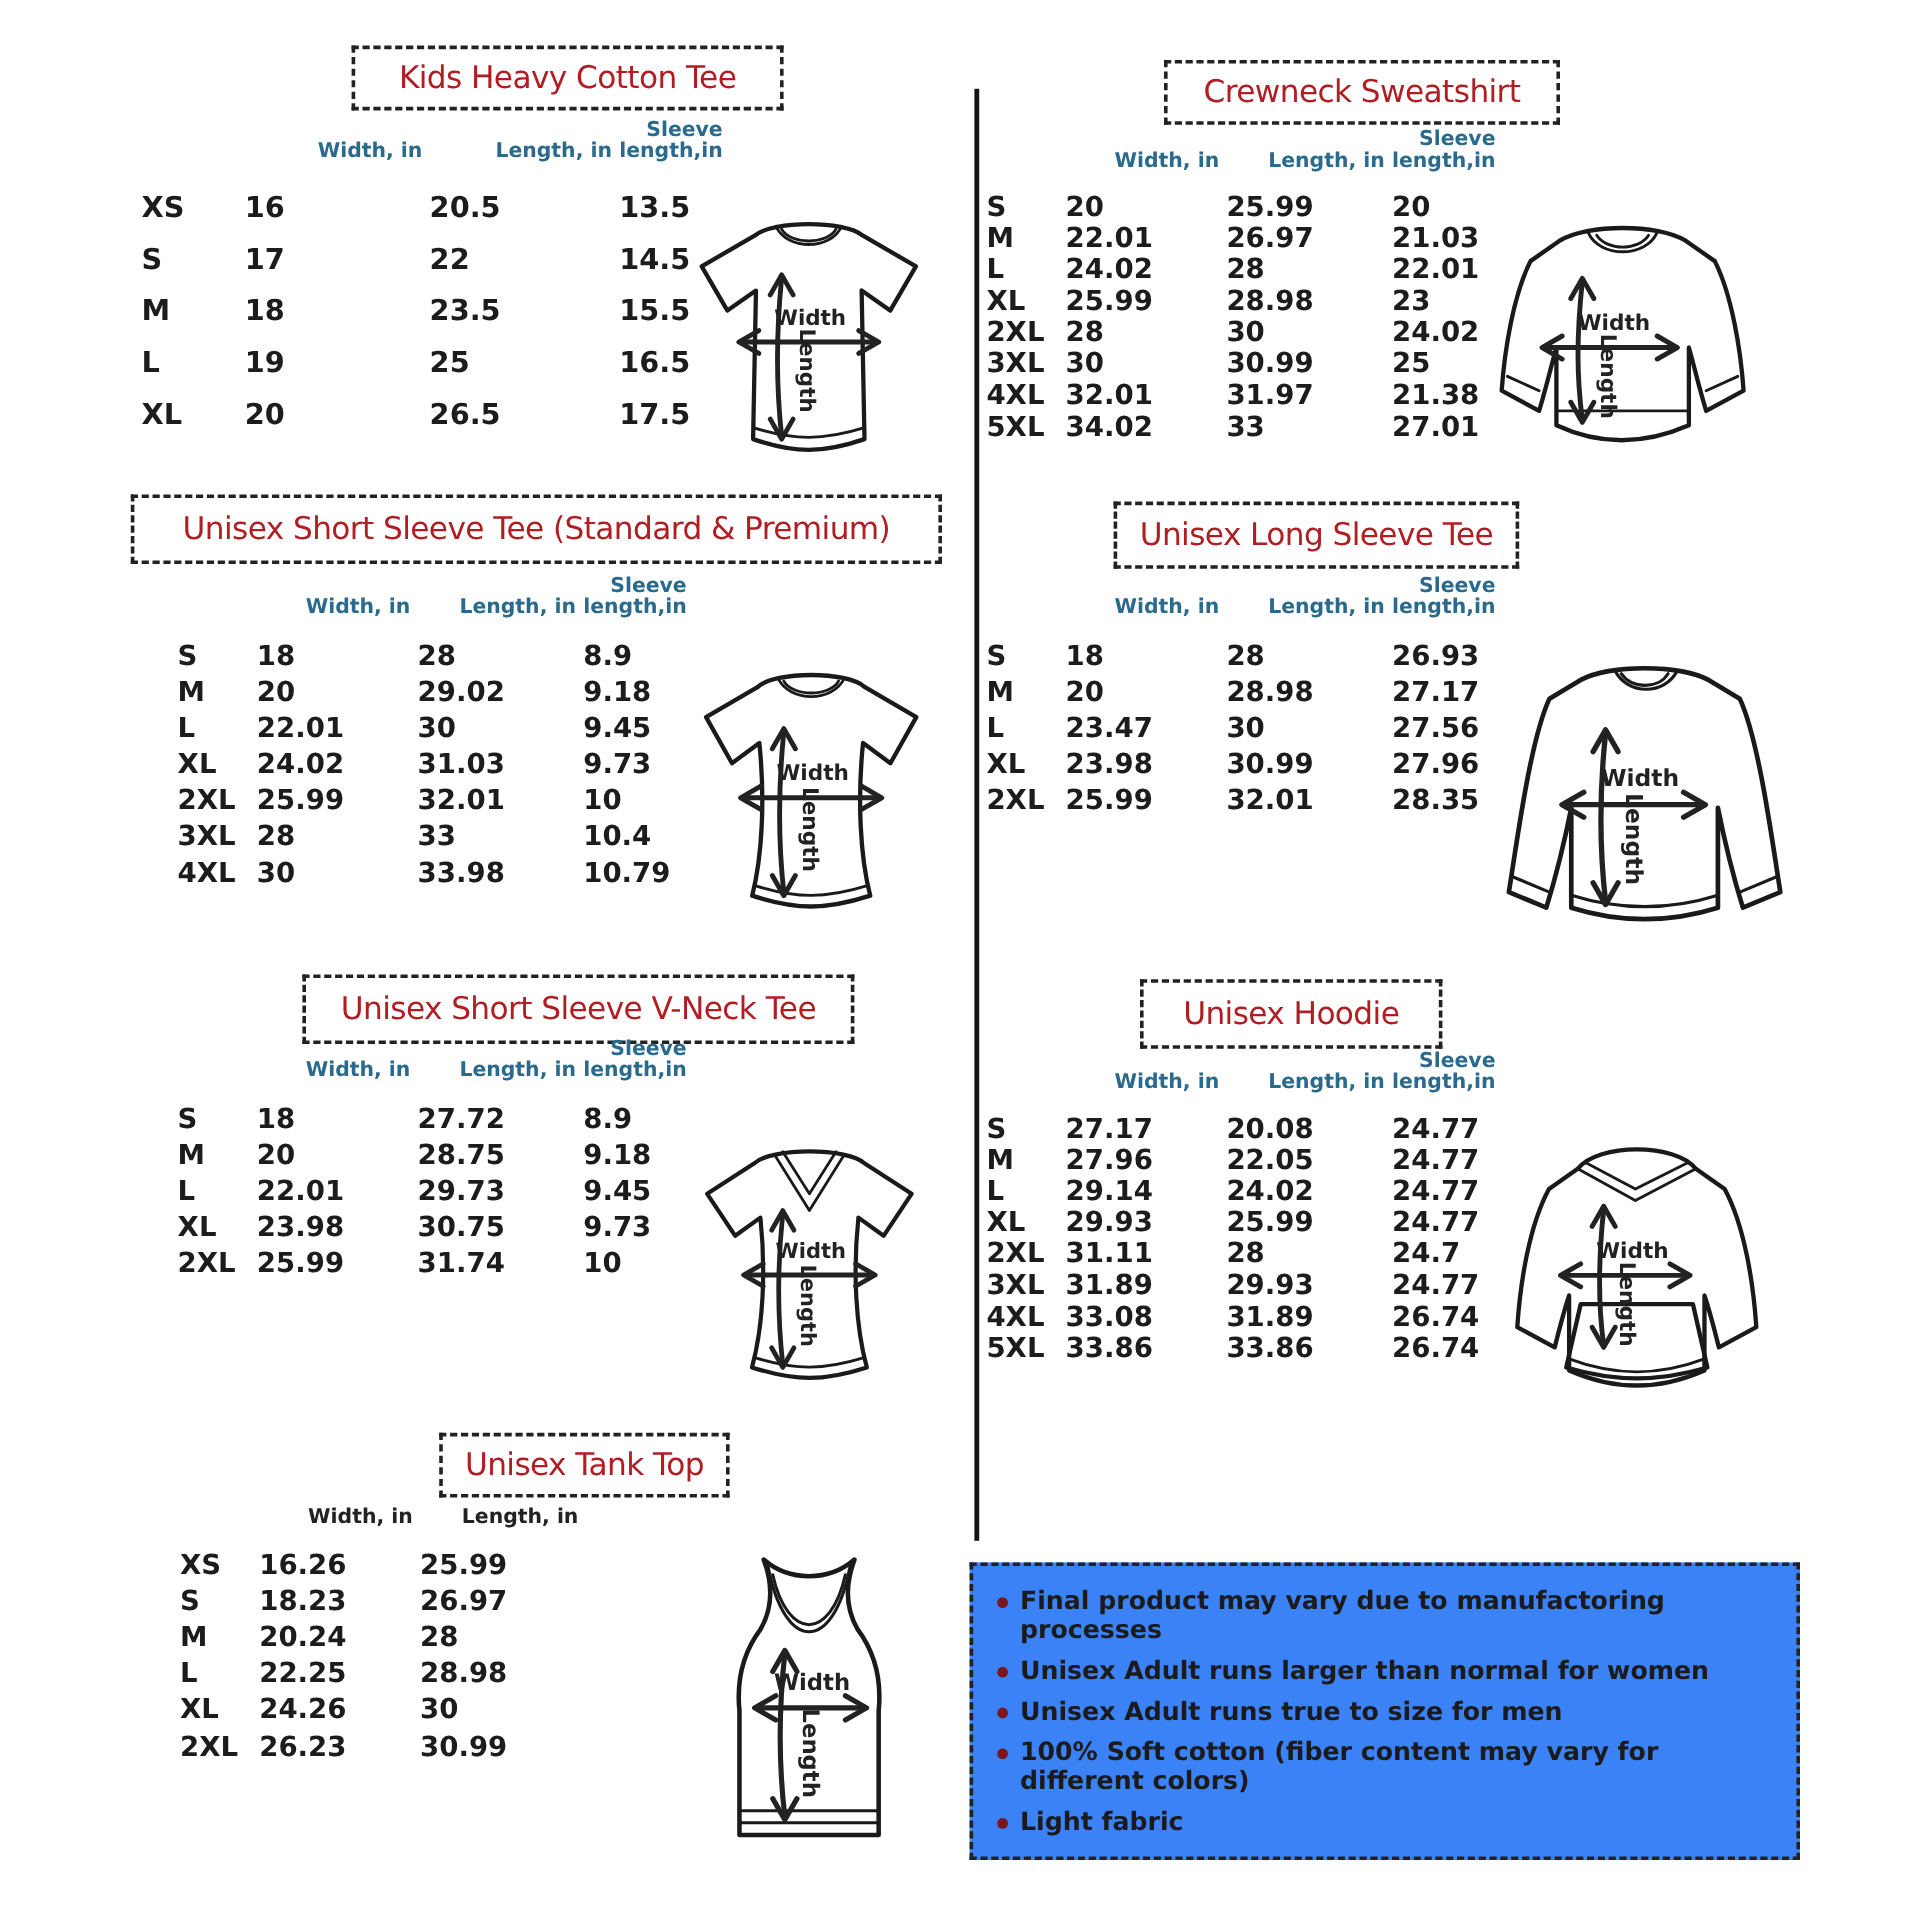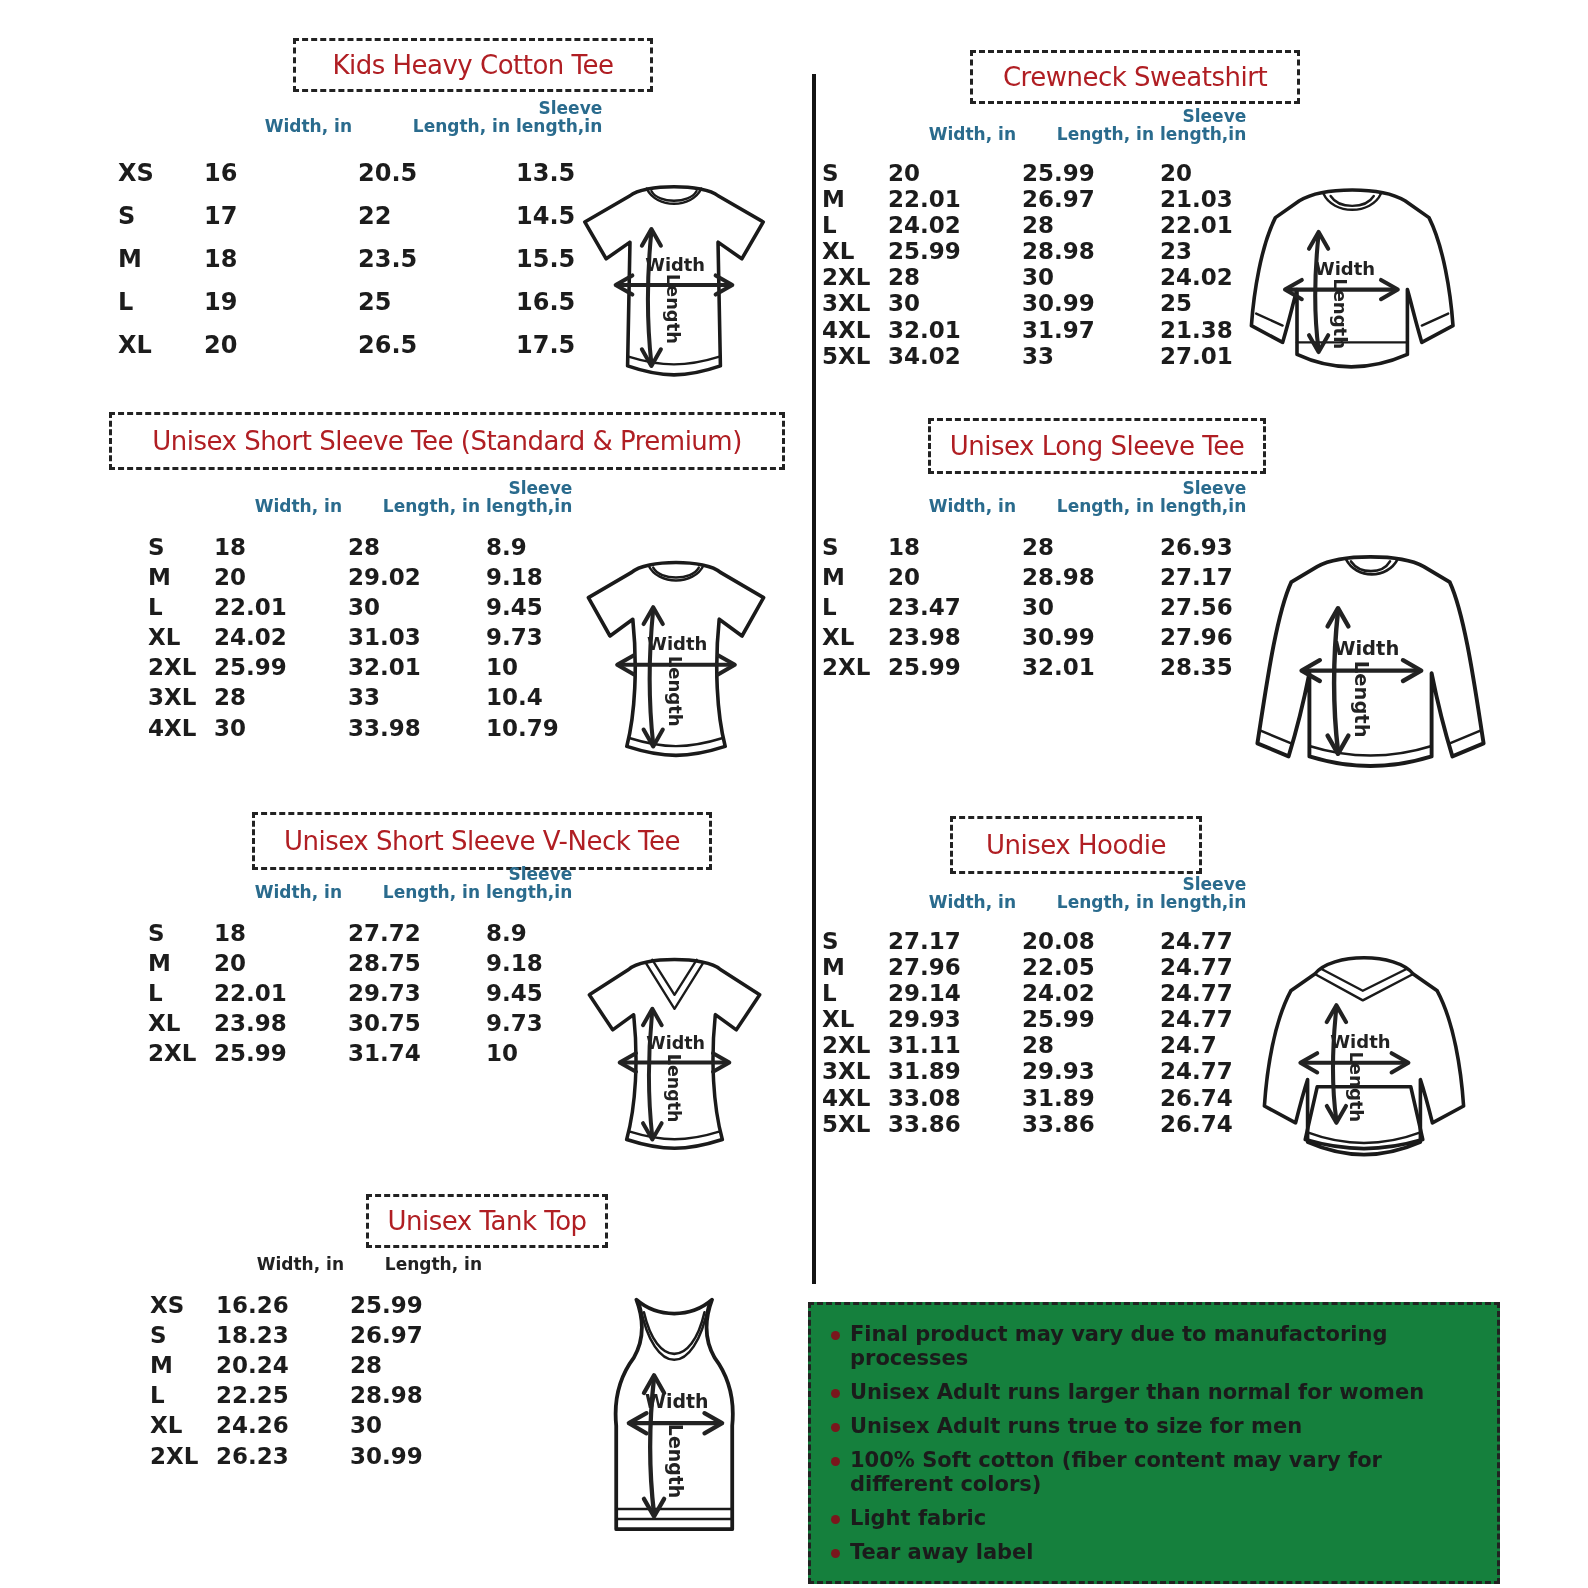--- a/index.html
+++ b/index.html
@@ -40,21 +40,21 @@
   .t-kids td{font-size:24px;}
   .rh-lg td{padding-top:9px;padding-bottom:9px;}
   .rh-md td{padding-top:3px;padding-bottom:3px;}
   .rh-sm td{padding-top:1px;padding-bottom:1px;}
   svg.garment{position:absolute;}
   svg.garment .g{fill:none;stroke:var(--line-dark);stroke-width:3;stroke-linecap:round;stroke-linejoin:round;}
   svg.garment .thin{stroke-width:2;}
   svg.garment .arrow{fill:none;stroke:#222;stroke-width:3.4;stroke-linecap:round;stroke-linejoin:round;}
   svg.garment text{fill:#222;font-size:15px;font-weight:bold;font-family:"DejaVu Sans",sans-serif;}
   .notes-box{
-    position:absolute;box-sizing:border-box;border:3px dashed #222;background:#15803d;
+    position:absolute;box-sizing:border-box;border:3px dashed #222;background:#3b82f6;
     padding:12px 18px;
   }
   .notes-box ul{list-style:none;margin:0;padding:0;}
   .notes-box li{display:flex;align-items:flex-start;padding:5px 0;font-size:21px;font-weight:bold;color:#1b1b1b;}
   .notes-box .dot{flex:0 0 auto;width:9px;height:9px;border-radius:50%;background:var(--bullet-red);margin:9px 10px 0 2px;}
 </style>
 </head>
 <body>
 
 <div class="canvas">
@@ -569,20 +569,16 @@
           <span>Unisex Adult runs true to size for men</span>
         </li>
         <li>
           <span class="dot"></span>
           <span>100% Soft cotton (fiber content may vary for different colors)</span>
         </li>
         <li>
           <span class="dot"></span>
           <span>Light fabric</span>
         </li>
-        <li>
-          <span class="dot"></span>
-          <span>Tear away label</span>
-        </li>
       </ul>
   </div>
 
 </div>
 
 </body></html>

